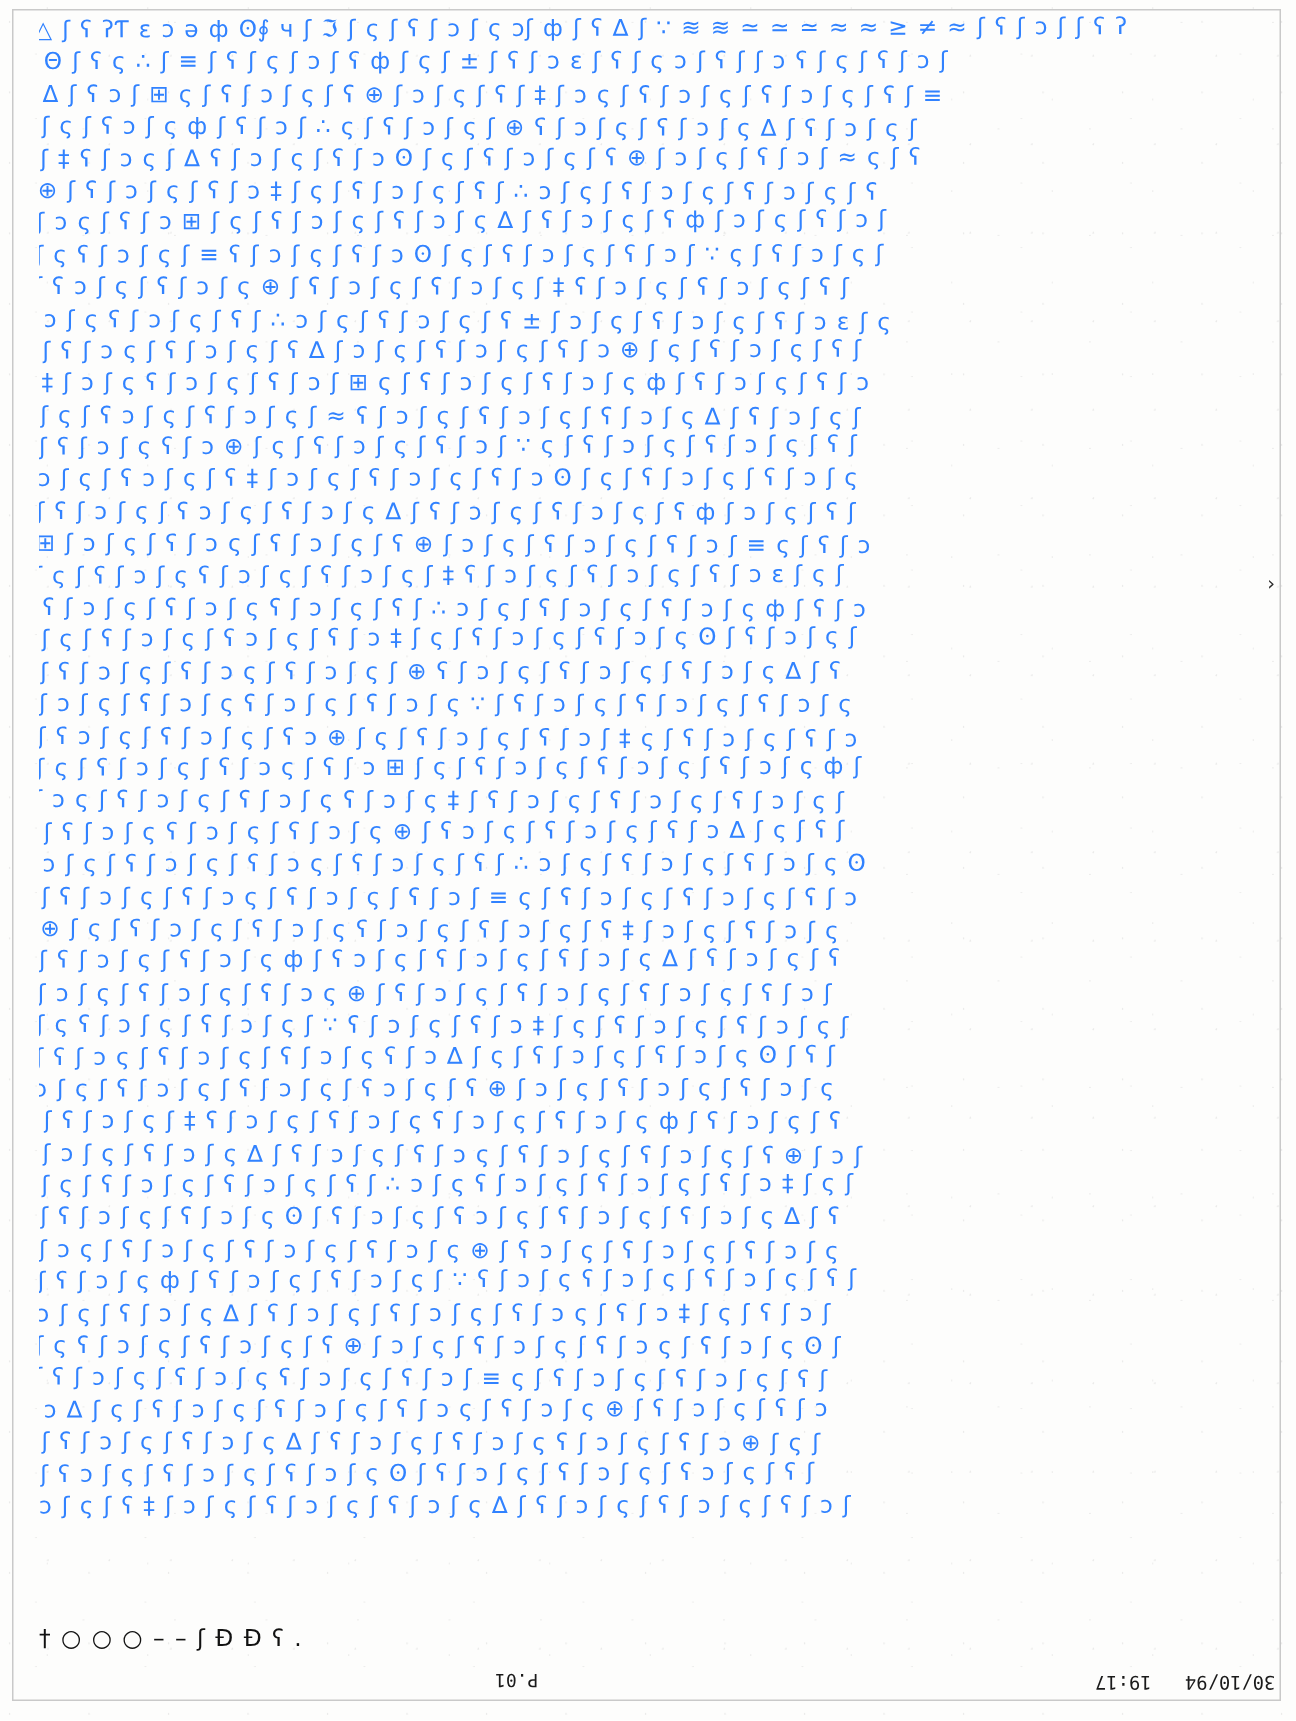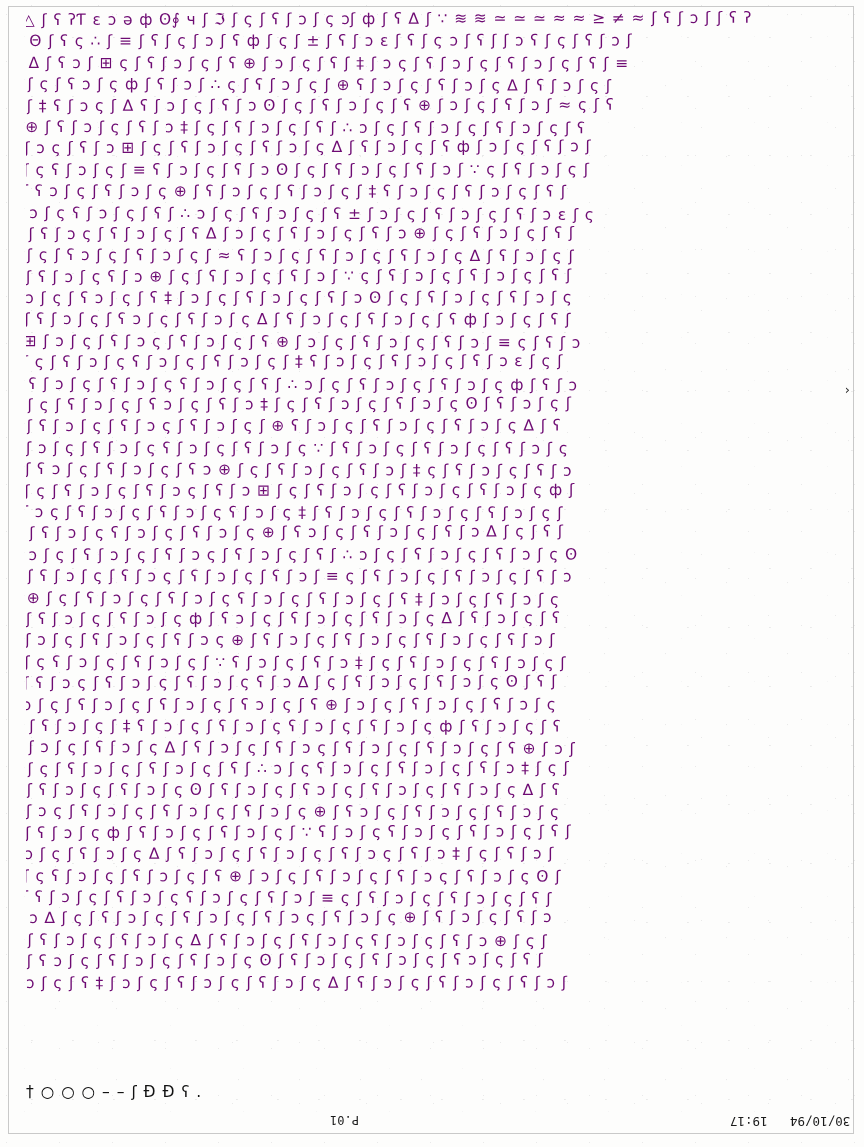--- a/index.html
+++ b/index.html
@@ -30,21 +30,21 @@
     border: 1px solid #c9c9c9;
     box-sizing: border-box;
     pointer-events: none;
   }
   #glyph-body {
     position: absolute;
     left: 26px;
     top: 10px;
     width: 812px;
     height: 1090px;
-    color: #701a75;
+    color: #3b82f6;
     font-family: "DejaVu Sans", sans-serif;
     font-size: 15.5px;
     line-height: 21.4px;
     letter-spacing: 0.4px;
     word-spacing: 1px;
     text-align: justify;
     overflow: hidden;
     white-space: normal;
     filter: contrast(1.15);
   }
@@ -133,20 +133,21 @@
       <span class="ln" style="transform: rotate(-0.06deg) translateX(3.2px); transform-origin: left center;">Θ ʃ ʕ ς ∴ ʃ ≡ ʃ ʕ ʃ ς ʃ ɔ ʃ ʕ ф ʃ ς ʃ ± ʃ ʕ ʃ ɔ ε ʃ ʕ ʃ ς ɔ ʃ ʕ ʃ ʃ ɔ ʕ ʃ ς ʃ ʕ ʃ ɔ ʃ</span>
       <span class="ln" style="transform: rotate(0.06deg) translateX(2.4px); transform-origin: left center;">Δ ʃ ʕ ɔ ʃ ⊞ ς ʃ ʕ ʃ ɔ ʃ ς ʃ ʕ ⊕ ʃ ɔ ʃ ς ʃ ʕ ʃ ‡ ʃ ɔ ς ʃ ʕ ʃ ɔ ʃ ς ʃ ʕ ʃ ɔ ʃ ς ʃ ʕ ʃ ≡</span>
       <span class="ln" style="transform: rotate(0.18deg) translateX(1.6px); transform-origin: left center;">ʃ ς ʃ ʕ ɔ ʃ ς ф ʃ ʕ ʃ ɔ ʃ ∴ ς ʃ ʕ ʃ ɔ ʃ ς ʃ ⊕ ʕ ʃ ɔ ʃ ς ʃ ʕ ʃ ɔ ʃ ς ∆ ʃ ʕ ʃ ɔ ʃ ς ʃ</span>
       <span class="ln" style="transform: rotate(-0.12deg) translateX(0.8px); transform-origin: left center;">ʃ ‡ ʕ ʃ ɔ ς ʃ ∆ ʕ ʃ ɔ ʃ ς ʃ ʕ ʃ ɔ ʘ ʃ ς ʃ ʕ ʃ ɔ ʃ ς ʃ ʕ ⊕ ʃ ɔ ʃ ς ʃ ʕ ʃ ɔ ʃ ≈ ς ʃ ʕ</span>
       <span class="ln" style="transform: rotate(0.12deg) translateX(-0.8px); transform-origin: left center;">⊕ ʃ ʕ ʃ ɔ ʃ ς ʃ ʕ ʃ ɔ ‡ ʃ ς ʃ ʕ ʃ ɔ ʃ ς ʃ ʕ ʃ ∴ ɔ ʃ ς ʃ ʕ ʃ ɔ ʃ ς ʃ ʕ ʃ ɔ ʃ ς ʃ ʕ</span>
       <span class="ln" style="transform: rotate(-0.18deg) translateX(-1.6px); transform-origin: left center;">ʃ ɔ ς ʃ ʕ ʃ ɔ ⊞ ʃ ς ʃ ʕ ʃ ɔ ʃ ς ʃ ʕ ʃ ɔ ʃ ς ∆ ʃ ʕ ʃ ɔ ʃ ς ʃ ʕ ф ʃ ɔ ʃ ς ʃ ʕ ʃ ɔ ʃ</span>
       <span class="ln" style="transform: rotate(-0.06deg) translateX(-2.4px); transform-origin: left center;">ʃ ς ʕ ʃ ɔ ʃ ς ʃ ≡ ʕ ʃ ɔ ʃ ς ʃ ʕ ʃ ɔ ʘ ʃ ς ʃ ʕ ʃ ɔ ʃ ς ʃ ʕ ʃ ɔ ʃ ∵ ς ʃ ʕ ʃ ɔ ʃ ς ʃ</span>
       <span class="ln" style="transform: rotate(0.06deg) translateX(-3.2px); transform-origin: left center;">ʃ ʕ ɔ ʃ ς ʃ ʕ ʃ ɔ ʃ ς ⊕ ʃ ʕ ʃ ɔ ʃ ς ʃ ʕ ʃ ɔ ʃ ς ʃ ‡ ʕ ʃ ɔ ʃ ς ʃ ʕ ʃ ɔ ʃ ς ʃ ʕ ʃ</span>
       <span class="ln" style="transform: rotate(0.18deg) translateX(3.2px); transform-origin: left center;">ɔ ʃ ς ʕ ʃ ɔ ʃ ς ʃ ʕ ʃ ∴ ɔ ʃ ς ʃ ʕ ʃ ɔ ʃ ς ʃ ʕ ± ʃ ɔ ʃ ς ʃ ʕ ʃ ɔ ʃ ς ʃ ʕ ʃ ɔ ε ʃ ς</span>
       <span class="ln" style="transform: rotate(-0.12deg) translateX(2.4px); transform-origin: left center;">ʃ ʕ ʃ ɔ ς ʃ ʕ ʃ ɔ ʃ ς ʃ ʕ ∆ ʃ ɔ ʃ ς ʃ ʕ ʃ ɔ ʃ ς ʃ ʕ ʃ ɔ ⊕ ʃ ς ʃ ʕ ʃ ɔ ʃ ς ʃ ʕ ʃ</span>
+      <span class="ln" style="transform: rotate(0deg) translateX(1.6px); transform-origin: left center;">‡ ʃ ɔ ʃ ς ʕ ʃ ɔ ʃ ς ʃ ʕ ʃ ɔ ʃ ⊞ ς ʃ ʕ ʃ ɔ ʃ ς ʃ ʕ ʃ ɔ ʃ ς ф ʃ ʕ ʃ ɔ ʃ ς ʃ ʕ ʃ ɔ</span>
       <span class="ln" style="transform: rotate(0.12deg) translateX(0.8px); transform-origin: left center;">ʃ ς ʃ ʕ ɔ ʃ ς ʃ ʕ ʃ ɔ ʃ ς ʃ ≈ ʕ ʃ ɔ ʃ ς ʃ ʕ ʃ ɔ ʃ ς ʃ ʕ ʃ ɔ ʃ ς ∆ ʃ ʕ ʃ ɔ ʃ ς ʃ</span>
       <span class="ln" style="transform: rotate(-0.18deg) translateX(0px); transform-origin: left center;">ʃ ʕ ʃ ɔ ʃ ς ʕ ʃ ɔ ⊕ ʃ ς ʃ ʕ ʃ ɔ ʃ ς ʃ ʕ ʃ ɔ ʃ ∵ ς ʃ ʕ ʃ ɔ ʃ ς ʃ ʕ ʃ ɔ ʃ ς ʃ ʕ ʃ</span>
       <span class="ln" style="transform: rotate(-0.06deg) translateX(-0.8px); transform-origin: left center;">ɔ ʃ ς ʃ ʕ ɔ ʃ ς ʃ ʕ ‡ ʃ ɔ ʃ ς ʃ ʕ ʃ ɔ ʃ ς ʃ ʕ ʃ ɔ ʘ ʃ ς ʃ ʕ ʃ ɔ ʃ ς ʃ ʕ ʃ ɔ ʃ ς</span>
       <span class="ln" style="transform: rotate(0.06deg) translateX(-1.6px); transform-origin: left center;">ʃ ʕ ʃ ɔ ʃ ς ʃ ʕ ɔ ʃ ς ʃ ʕ ʃ ɔ ʃ ς ∆ ʃ ʕ ʃ ɔ ʃ ς ʃ ʕ ʃ ɔ ʃ ς ʃ ʕ ф ʃ ɔ ʃ ς ʃ ʕ ʃ</span>
       <span class="ln" style="transform: rotate(0.18deg) translateX(-2.4px); transform-origin: left center;">⊞ ʃ ɔ ʃ ς ʃ ʕ ʃ ɔ ς ʃ ʕ ʃ ɔ ʃ ς ʃ ʕ ⊕ ʃ ɔ ʃ ς ʃ ʕ ʃ ɔ ʃ ς ʃ ʕ ʃ ɔ ʃ ≡ ς ʃ ʕ ʃ ɔ</span>
       <span class="ln" style="transform: rotate(-0.12deg) translateX(-3.2px); transform-origin: left center;">ʃ ς ʃ ʕ ʃ ɔ ʃ ς ʕ ʃ ɔ ʃ ς ʃ ʕ ʃ ɔ ʃ ς ʃ ‡ ʕ ʃ ɔ ʃ ς ʃ ʕ ʃ ɔ ʃ ς ʃ ʕ ʃ ɔ ε ʃ ς ʃ</span>
       <span class="ln" style="transform: rotate(0.12deg) translateX(2.4px); transform-origin: left center;">ʕ ʃ ɔ ʃ ς ʃ ʕ ʃ ɔ ʃ ς ʕ ʃ ɔ ʃ ς ʃ ʕ ʃ ∴ ɔ ʃ ς ʃ ʕ ʃ ɔ ʃ ς ʃ ʕ ʃ ɔ ʃ ς ф ʃ ʕ ʃ ɔ</span>
       <span class="ln" style="transform: rotate(-0.18deg) translateX(1.6px); transform-origin: left center;">ʃ ς ʃ ʕ ʃ ɔ ʃ ς ʃ ʕ ɔ ʃ ς ʃ ʕ ʃ ɔ ‡ ʃ ς ʃ ʕ ʃ ɔ ʃ ς ʃ ʕ ʃ ɔ ʃ ς ʘ ʃ ʕ ʃ ɔ ʃ ς ʃ</span>
       <span class="ln" style="transform: rotate(-0.06deg) translateX(0.8px); transform-origin: left center;">ʃ ʕ ʃ ɔ ʃ ς ʃ ʕ ʃ ɔ ς ʃ ʕ ʃ ɔ ʃ ς ʃ ⊕ ʕ ʃ ɔ ʃ ς ʃ ʕ ʃ ɔ ʃ ς ʃ ʕ ʃ ɔ ʃ ς ∆ ʃ ʕ</span>
       <span class="ln" style="transform: rotate(0.06deg) translateX(0px); transform-origin: left center;">ʃ ɔ ʃ ς ʃ ʕ ʃ ɔ ʃ ς ʕ ʃ ɔ ʃ ς ʃ ʕ ʃ ɔ ʃ ς ∵ ʃ ʕ ʃ ɔ ʃ ς ʃ ʕ ʃ ɔ ʃ ς ʃ ʕ ʃ ɔ ʃ ς</span>

